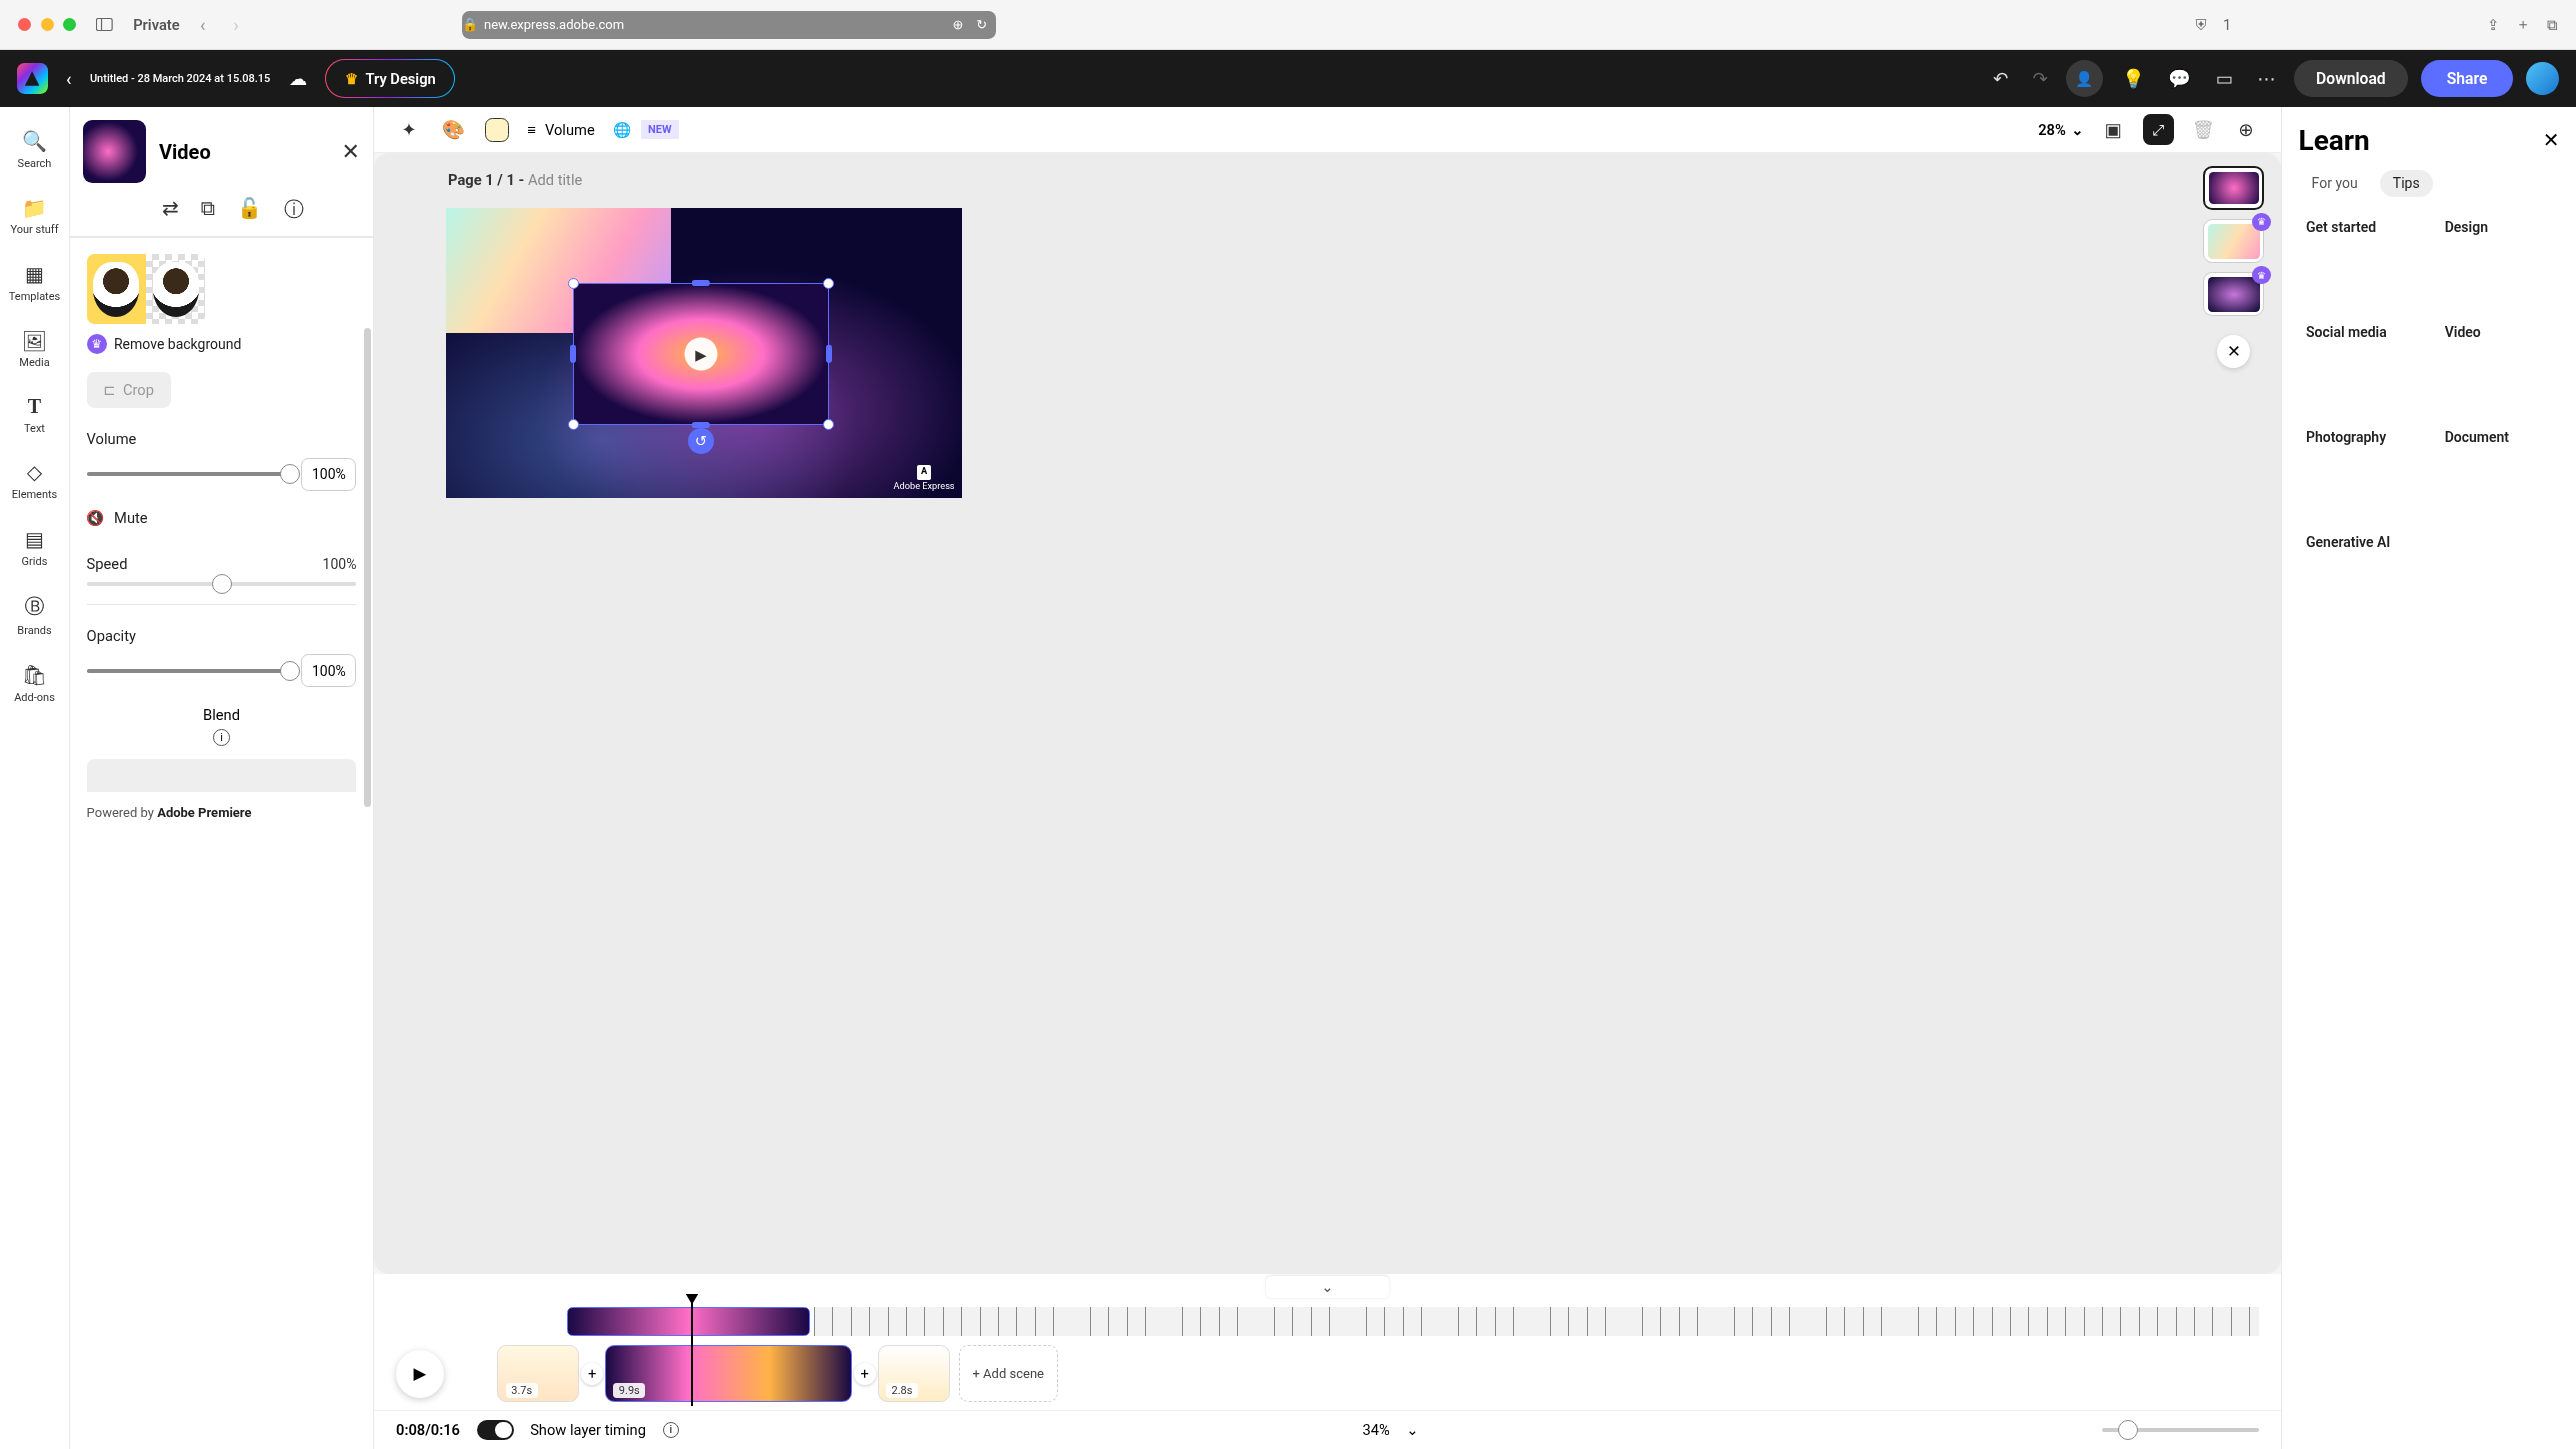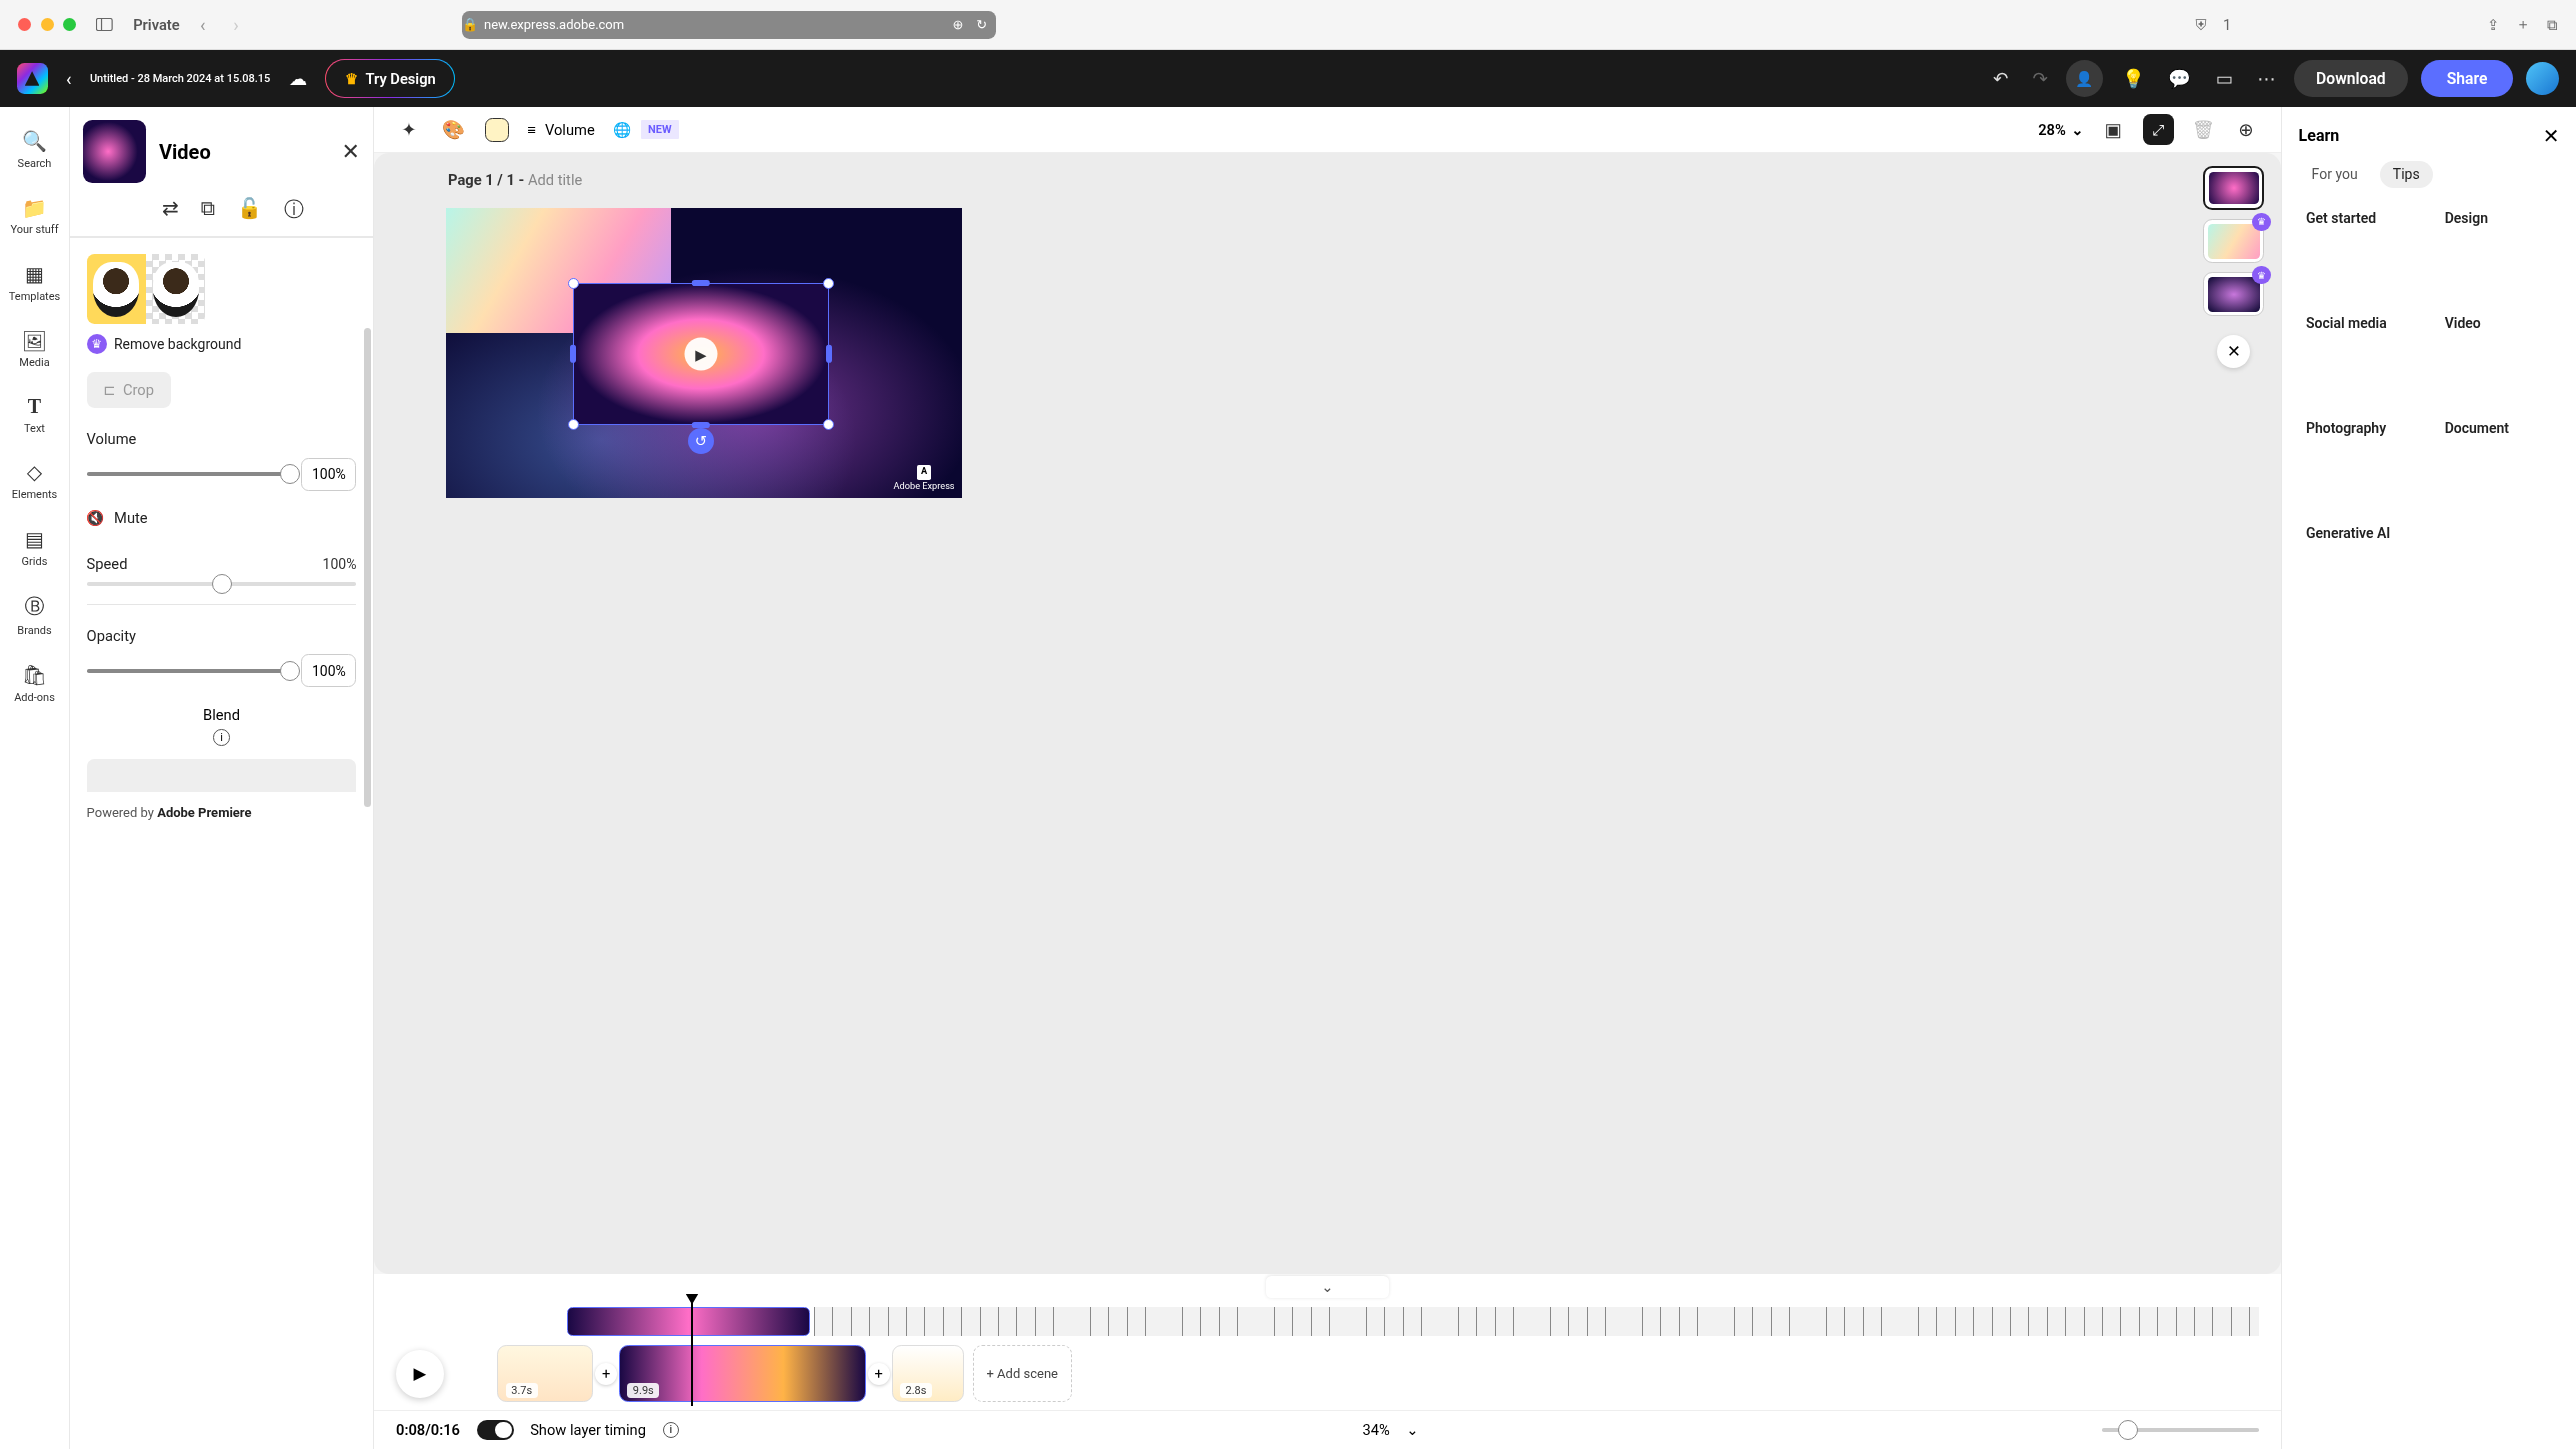--- a/index.html
+++ b/index.html
@@ -118,39 +118,39 @@
 .timeline-expand-btn { display: inline-block; padding: 1.8px 55px; border-radius: 5.5px; background: #fff; box-shadow: 0 -0.9px 3.7px rgba(0,0,0,0.1); color: #555; }
 
 .timeline-top-track { height: 33px; position: relative; margin: 7.4px 22px 0 193px; }
 .tt-clip { position: absolute; height: 29.5px; border: 1.8px solid #5b6eff; border-radius: 5.5px; background: linear-gradient(90deg,#1a0844,#ff6ec7,#1a0844); top: 0; }
 .tt-ruler { position: absolute; height: 29.5px; background: repeating-linear-gradient(90deg,#888,#888 0.9px, transparent 0.9px, transparent 18.4px), linear-gradient(90deg, rgba(0,0,0,0.05), rgba(0,0,0,0.05)); top: 0; }
 
 .timeline-main { display: flex; align-items: center; padding: 5.5px 22px 7.4px 22px; gap: 9.2px; position: relative; }
 .tl-play-btn { width: 48px; height: 48px; border-radius: 50%; background: #fff; box-shadow: 0 1.8px 7.4px rgba(0,0,0,0.2); display: flex; align-items: center; justify-content: center; font-size: 16.6px; }
 .scene-clip { height: 57px; border-radius: 9.2px; position: relative; display: flex; align-items: flex-end; padding: 3.7px 7.4px; }
 .scene-clip .dur-badge { background: rgba(255,255,255,0.9); border-radius: 3.7px; padding: 0.9px 5.5px; font-size: 11px; color: #333; }
-.sc1 { width: 96px; background: linear-gradient(#fff7e0,#ffe4c4); border: 0.9px solid #ddd; align-items: flex-end; }
+.sc1 { width: 82px; background: linear-gradient(#fff7e0,#ffe4c4); border: 0.9px solid #ddd; align-items: flex-end; }
 .sc2 { width: 247px; background: linear-gradient(90deg,#1a0844,#ff6ec7,#ffb347,#1a0844); border: 1.8px solid #5b6eff; }
 .sc3 { width: 72px; background: linear-gradient(#fff,#ffecc4); border: 0.9px solid #ddd; }
 .add-between { width: 22px; height: 22px; border-radius: 50%; background: #fff; box-shadow: 0 0.9px 3.7px rgba(0,0,0,0.2); display: flex; align-items: center; justify-content: center; margin: 0 -7.4px; z-index: 2; font-size: 14.7px; }
 .add-scene { width: 99px; height: 57px; border: 1.8px dashed #ccc; border-radius: 9.2px; display: flex; align-items: center; justify-content: center; font-size: 13px; color: #444; }
 .playhead { position: absolute; top: -37px; bottom: 3.7px; width: 1.8px; background: #000; left: 317px; }
 .playhead::before { content: ""; position: absolute; top: -9.2px; left: -5.5px; width: 13px; height: 11px; background: #000; clip-path: polygon(0 0, 100% 0, 50% 100%); }
 
 .timeline-footer { display: flex; align-items: center; padding: 9.2px 22px; gap: 16.6px; border-top: 0.9px solid #eee; }
 .tl-time { font-size: 14.7px; font-weight: 600; }
 .toggle { width: 37px; height: 20px; background: #1a1a1a; border-radius: 11px; position: relative; }
 .toggle::after { content: ""; position: absolute; width: 16.6px; height: 16.6px; background: #fff; border-radius: 50%; top: 1.8px; right: 1.8px; }
 .zoom-slider { flex: 0 0 157px; height: 3.7px; background: #ccc; border-radius: 1.8px; position: relative; margin-left: auto; }
 .zoom-thumb { position: absolute; width: 20px; height: 20px; background: #fff; border: 1.8px solid #888; border-radius: 50%; top: -8.3px; }
 
 
 .learn-panel { width: 295px; background: #fff; border-left: 0.9px solid #e8e8e8; padding: 16.6px; overflow-y: auto; }
 .learn-header { display: flex; align-items: center; justify-content: space-between; margin-bottom: 13px; }
-.learn-title { font-size: 16px; font-weight: 700; }
+.learn-title { font-size: 28px; font-weight: 700; }
 .learn-tabs { display: flex; gap: 9.2px; margin-bottom: 22px; }
 .learn-tab { padding: 5.5px 13px; border-radius: 14.7px; font-size: 14px; color: #555; }
 .learn-tab.active { background: #eee; color: #222; }
 .learn-grid { display: grid; grid-template-columns: 1fr 1fr; gap: 13px 16.6px; }
 .learn-card { display: flex; flex-direction: row; gap: 7.4px; }
 .card-img { height: 92px; border-radius: 9.2px; }
 .ci-yellow { background: linear-gradient(#ffe680, #ffcf40); }
 .ci-beige { background: #f5ece0; }
 .ci-pink { background: #ffd1ea; }
 .ci-salmon { background: #ffb8a8; }

